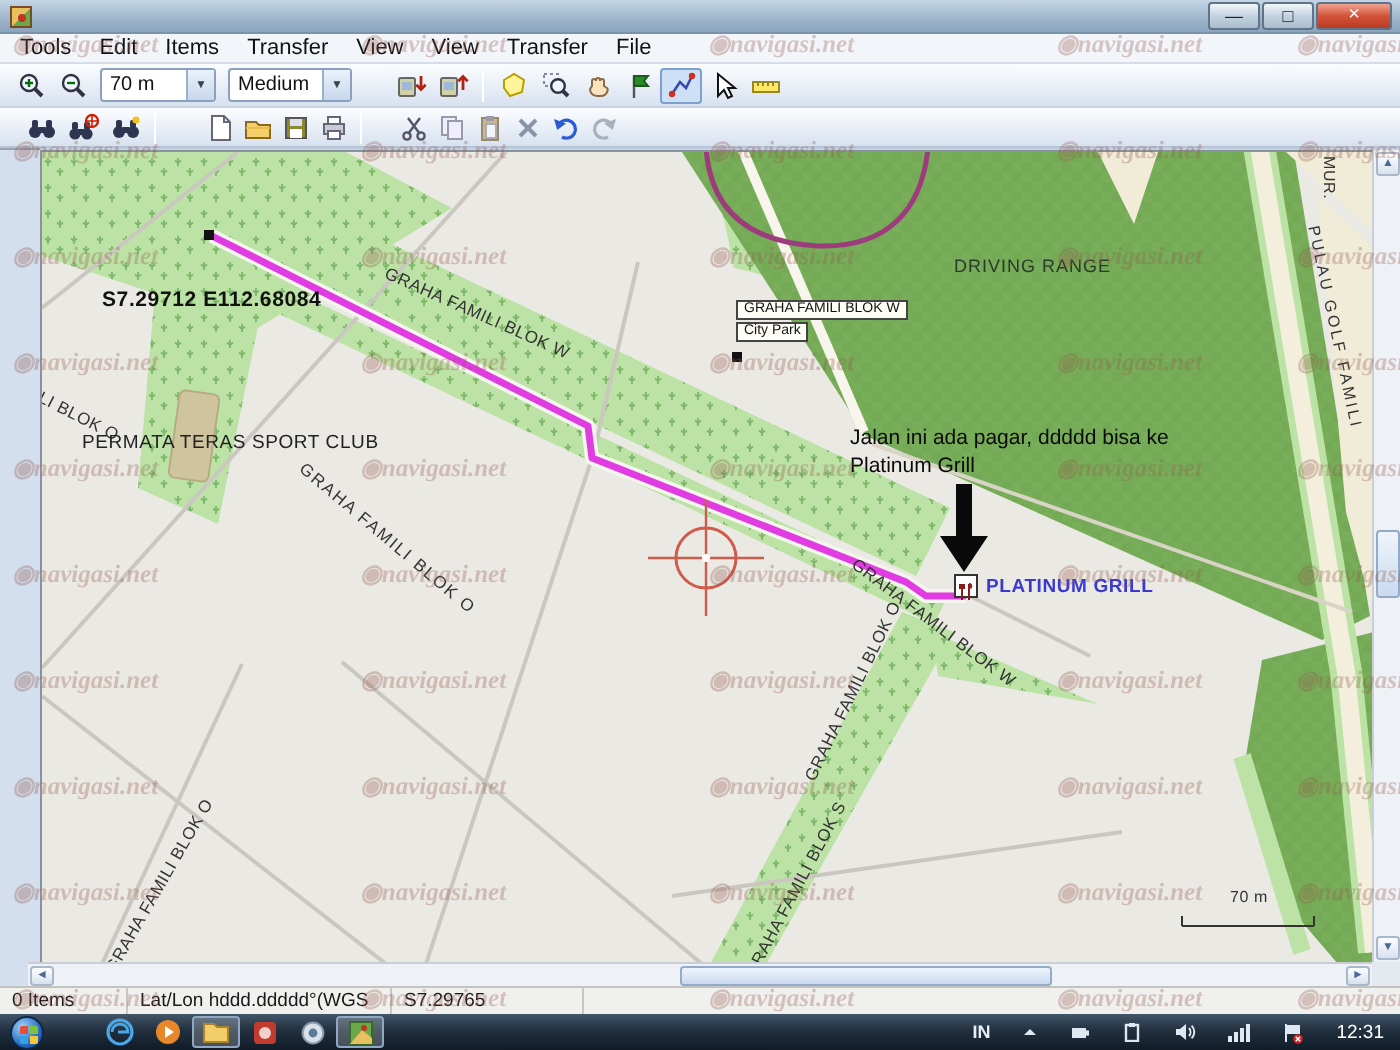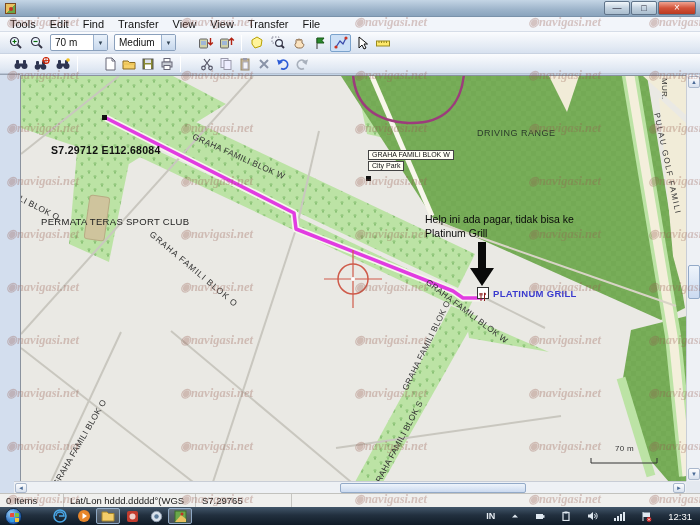--- a/index.html
+++ b/index.html
@@ -90,21 +90,21 @@
     <div class="winbtns">
       <div class="wbtn">—</div>
       <div class="wbtn">□</div>
       <div class="wbtn close">×</div>
     </div>
   </div>
 
   <div class="menubar">
     <span class="menu-item">Tools</span>
     <span class="menu-item">Edit</span>
-    <span class="menu-item">Find</span>
+    <span class="menu-item">Items</span>
     <span class="menu-item">Transfer</span>
     <span class="menu-item">View</span>
     <span class="menu-item">View</span>
     <span class="menu-item">Transfer</span>
     <span class="menu-item">File</span>
   </div>
 
   <div class="toolbar tb1">
     <div style="width:5px"></div>
     <div class="tbtn">
@@ -389,21 +389,21 @@
         <div style="left: 472px; top: 212px; font-size: 9.5px; color: rgb(58, 58, 206); font-weight: bold; letter-spacing: 0.3px; transform-origin: 0px 50%;">PLATINUM GRILL</div>
         <div style="left: 594px; top: 368px; font-size: 8px; color: rgb(51, 51, 51); font-weight: normal; letter-spacing: 0.3px; transform-origin: 0px 50%;">70 m</div>
       </div>
 
     <div class="tooltip">
       <div>GRAHA FAMILI BLOK W</div>
       <div>City Park</div>
     </div>
 
     <div class="annotation">
-      <div>Help ini ada pagar, tidak bisa ke</div>
+      <div>Jalan ini ada pagar, ddddd bisa ke</div>
       <div>Platinum Grill</div>
     </div>
 
     <div class="grill-icon">
       <svg width="10" height="10" viewBox="0 0 10 10">
           <path d="M3 1 v8 M6.5 1 v8 M2 1 v2.5 M4 1 v2.5 M6.5 3 c1.5 0 1.5-2 0-2" stroke="#8a1a1a" stroke-width="1" fill="none"></path>
         </svg>
     </div>
   </div>
 

